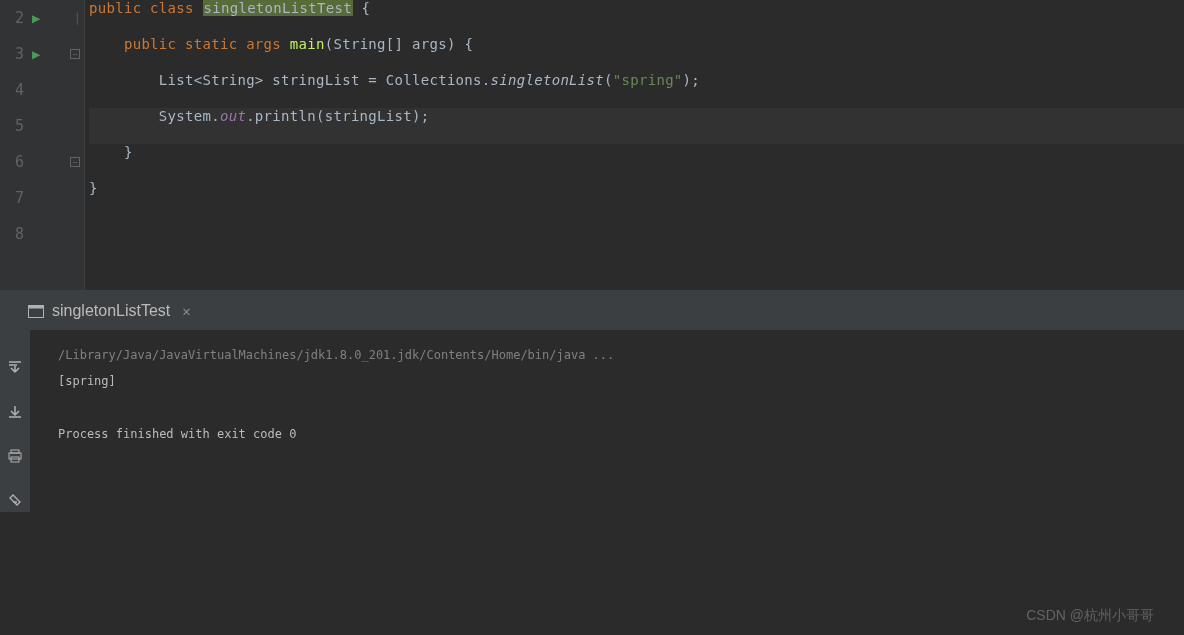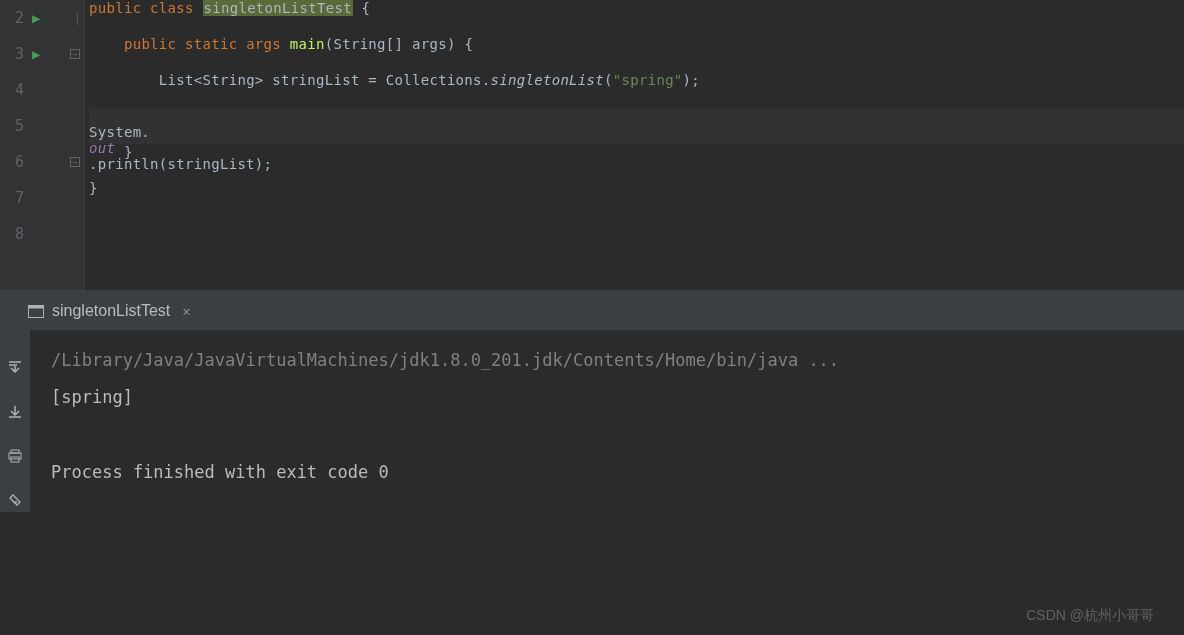--- a/index.html
+++ b/index.html
@@ -72,21 +72,20 @@
     .code-line {
       height: 36px;
       display: flex;
       align-items: flex-start;
       white-space: pre;
       font-size: 14px;
       letter-spacing: 0.3px;
     }
     .code-line.current {
       background: #323232;
-      flex-direction: column;
     }
     .c-keyword { color: #cc7832; }
     .c-default { color: #a9b7c6; }
     .c-highlight { background: #596b38; color: #a9b7c6; padding: 0 1px; }
     .c-method { color: #bef264; }
     .c-field-italic { color: #9876aa; font-style: italic; }
     .c-static-italic { color: #a9b7c6; font-style: italic; }
     .c-string { color: #6a8759; }
     
     .panel-divider {
@@ -130,24 +129,23 @@
       padding-top: 30px;
       gap: 24px;
     }
     .toolbar-icon {
       color: #afb1b3;
       font-size: 15px;
       cursor: pointer;
     }
     .console-output {
       flex: 1;
-      padding: 12px 11px;
-      font-size: 17px;
+      padding: 12px 28px;
+      font-size: 12px;
       line-height: 2.2;
-      margin-left: 10px;
     }
     .console-output div {
       white-space: pre;
     }
     .console-path { color: #808080; }
     .console-text { color: #bbbbbb; }
     .watermark {
       position: absolute;
       bottom: 10px;
       right: 30px;

